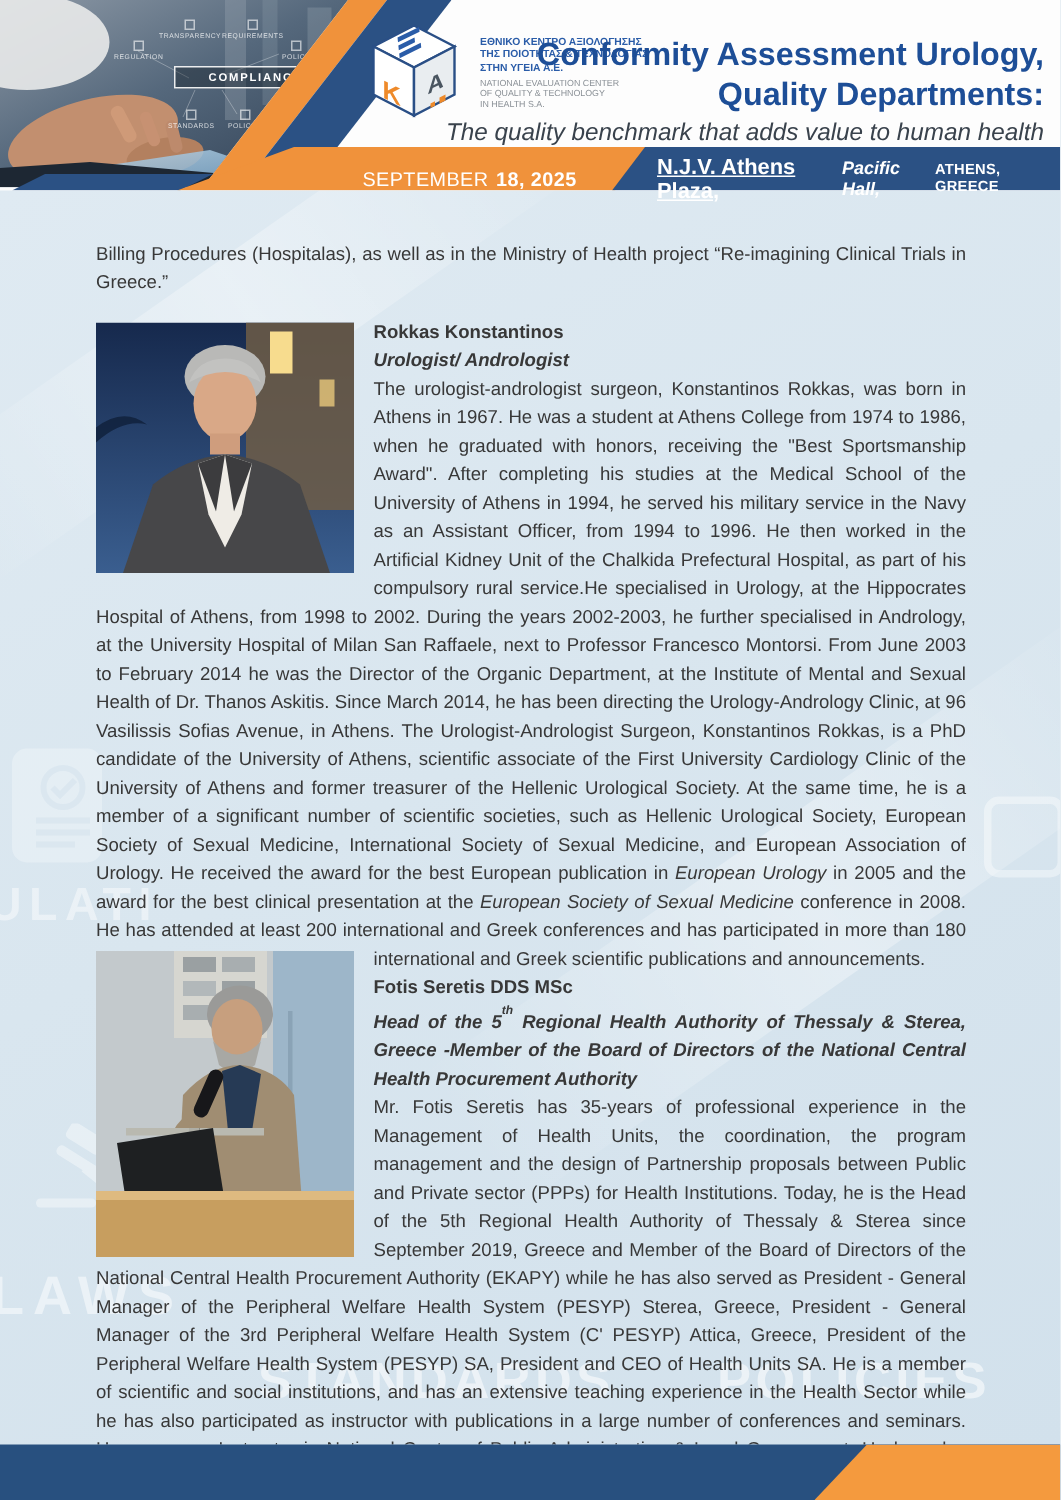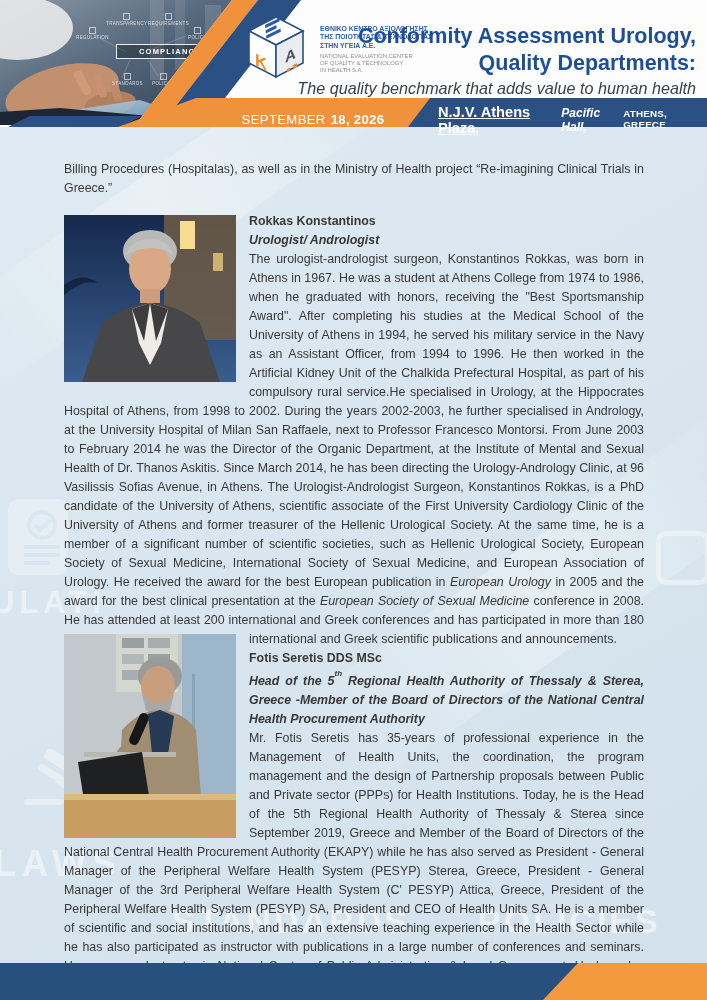--- a/index.html
+++ b/index.html
@@ -155,21 +155,21 @@
     </div>
     <div class="tagline">The quality benchmark that adds value to human health</div>
   </div>
 
   <div class="banner">
     <div class="sliver"></div>
     <div class="orange-seg"></div>
     <div class="navy-seg"></div>
     <div class="banner-date">
       <span>SEPTEMBER</span>
-      <b>18, 2026</b>
+      <b>18, 2025</b>
     </div>
     <div class="banner-venue">
       <span class="venue-name">N.J.V. Athens Plaza,</span>
       <span class="venue-hall">Pacific Hall,</span>
       <span class="venue-city">ATHENS, GREECE</span>
     </div>
   </div>
 
   <div class="body-area">
 

